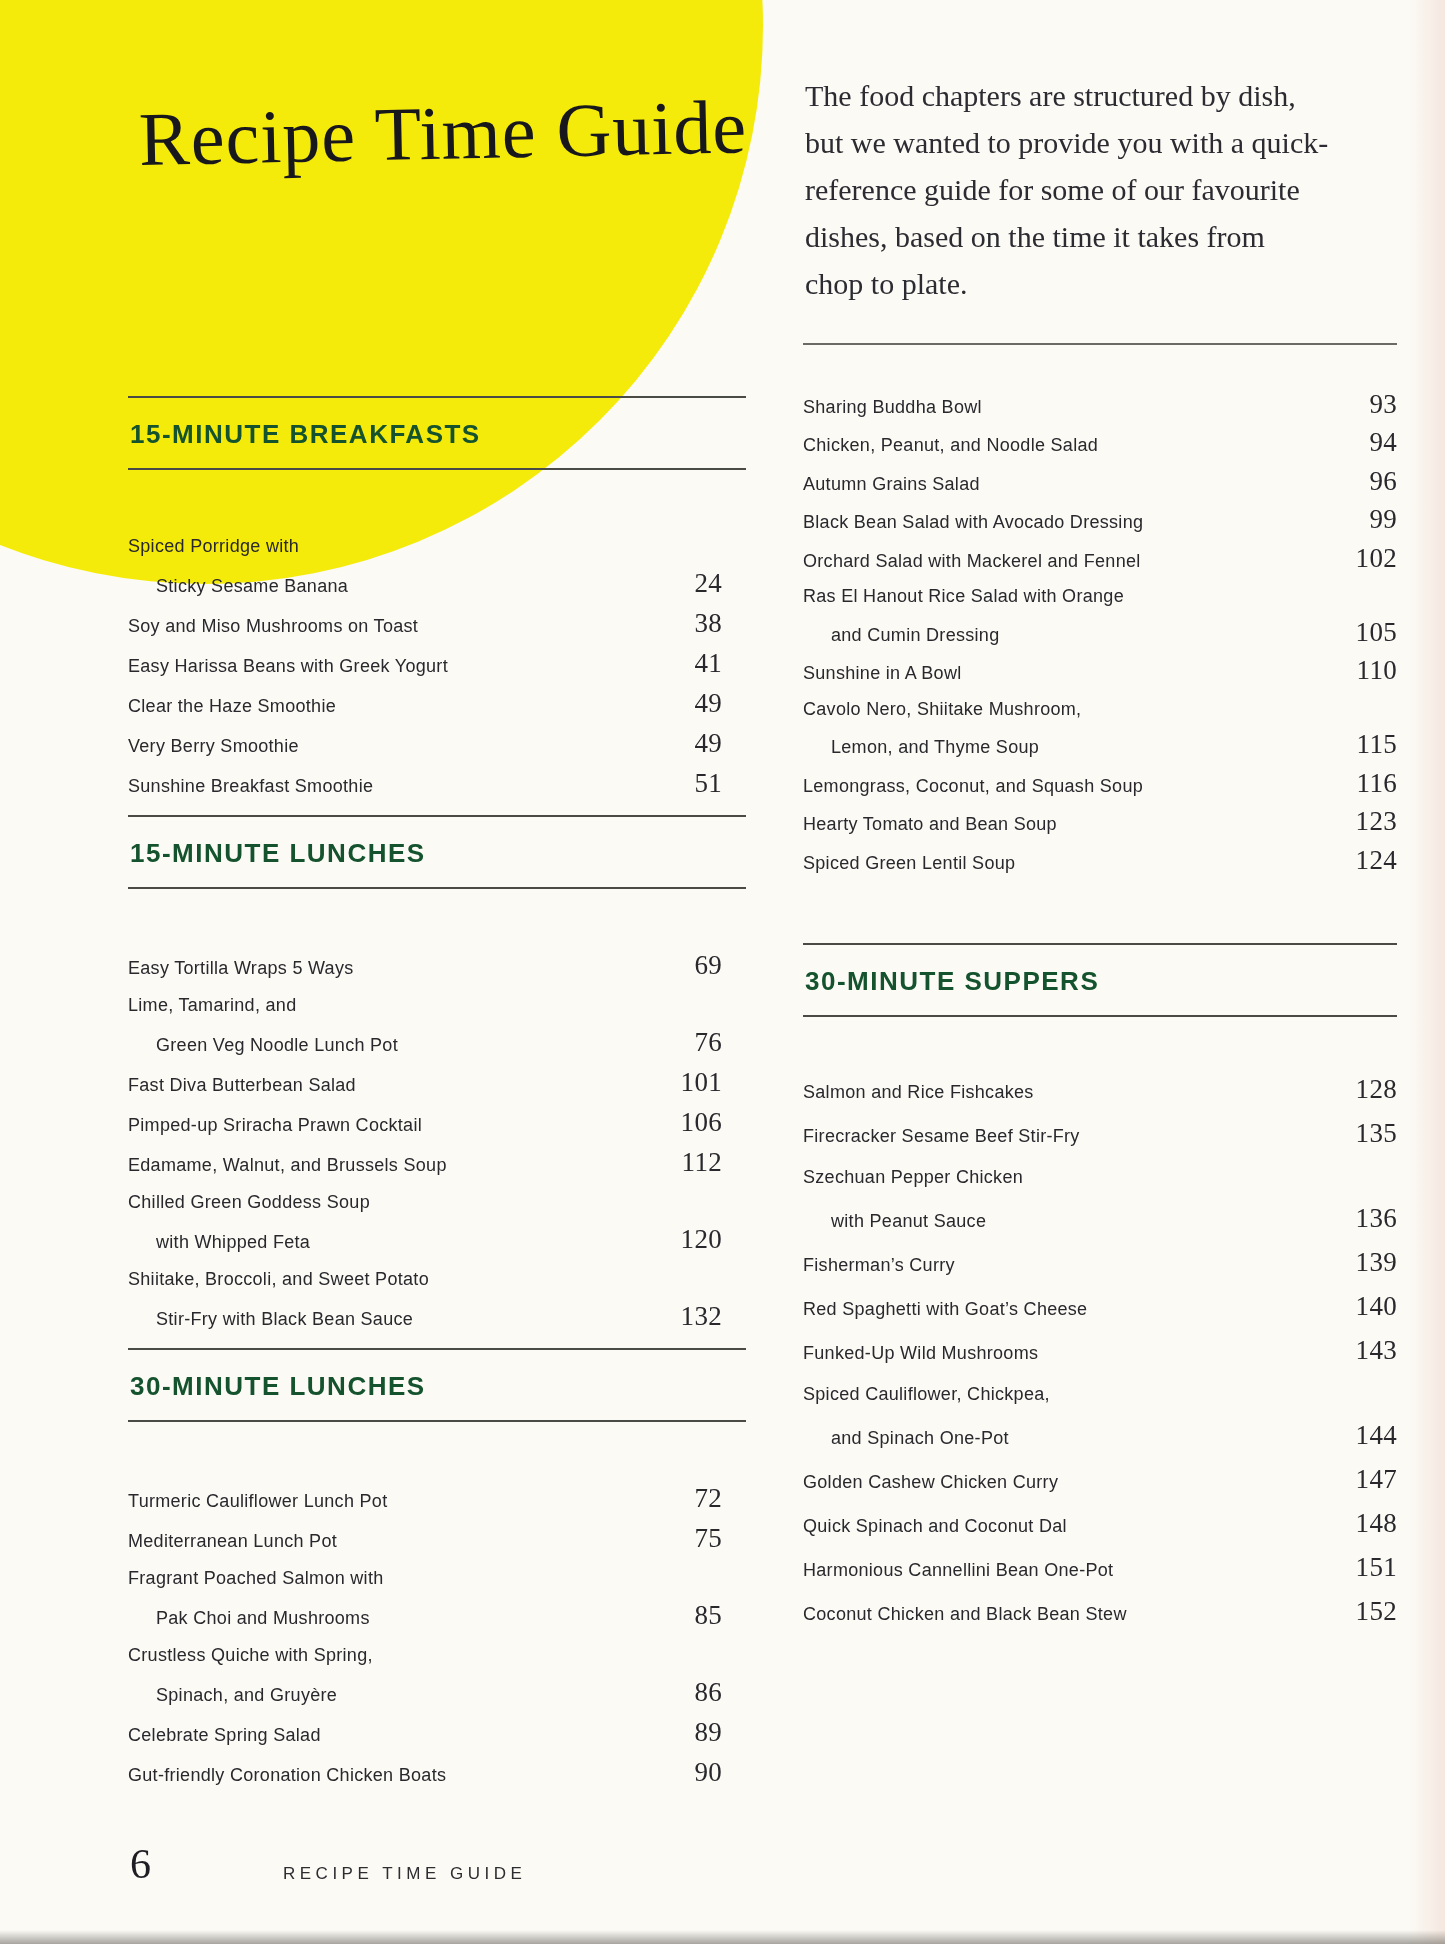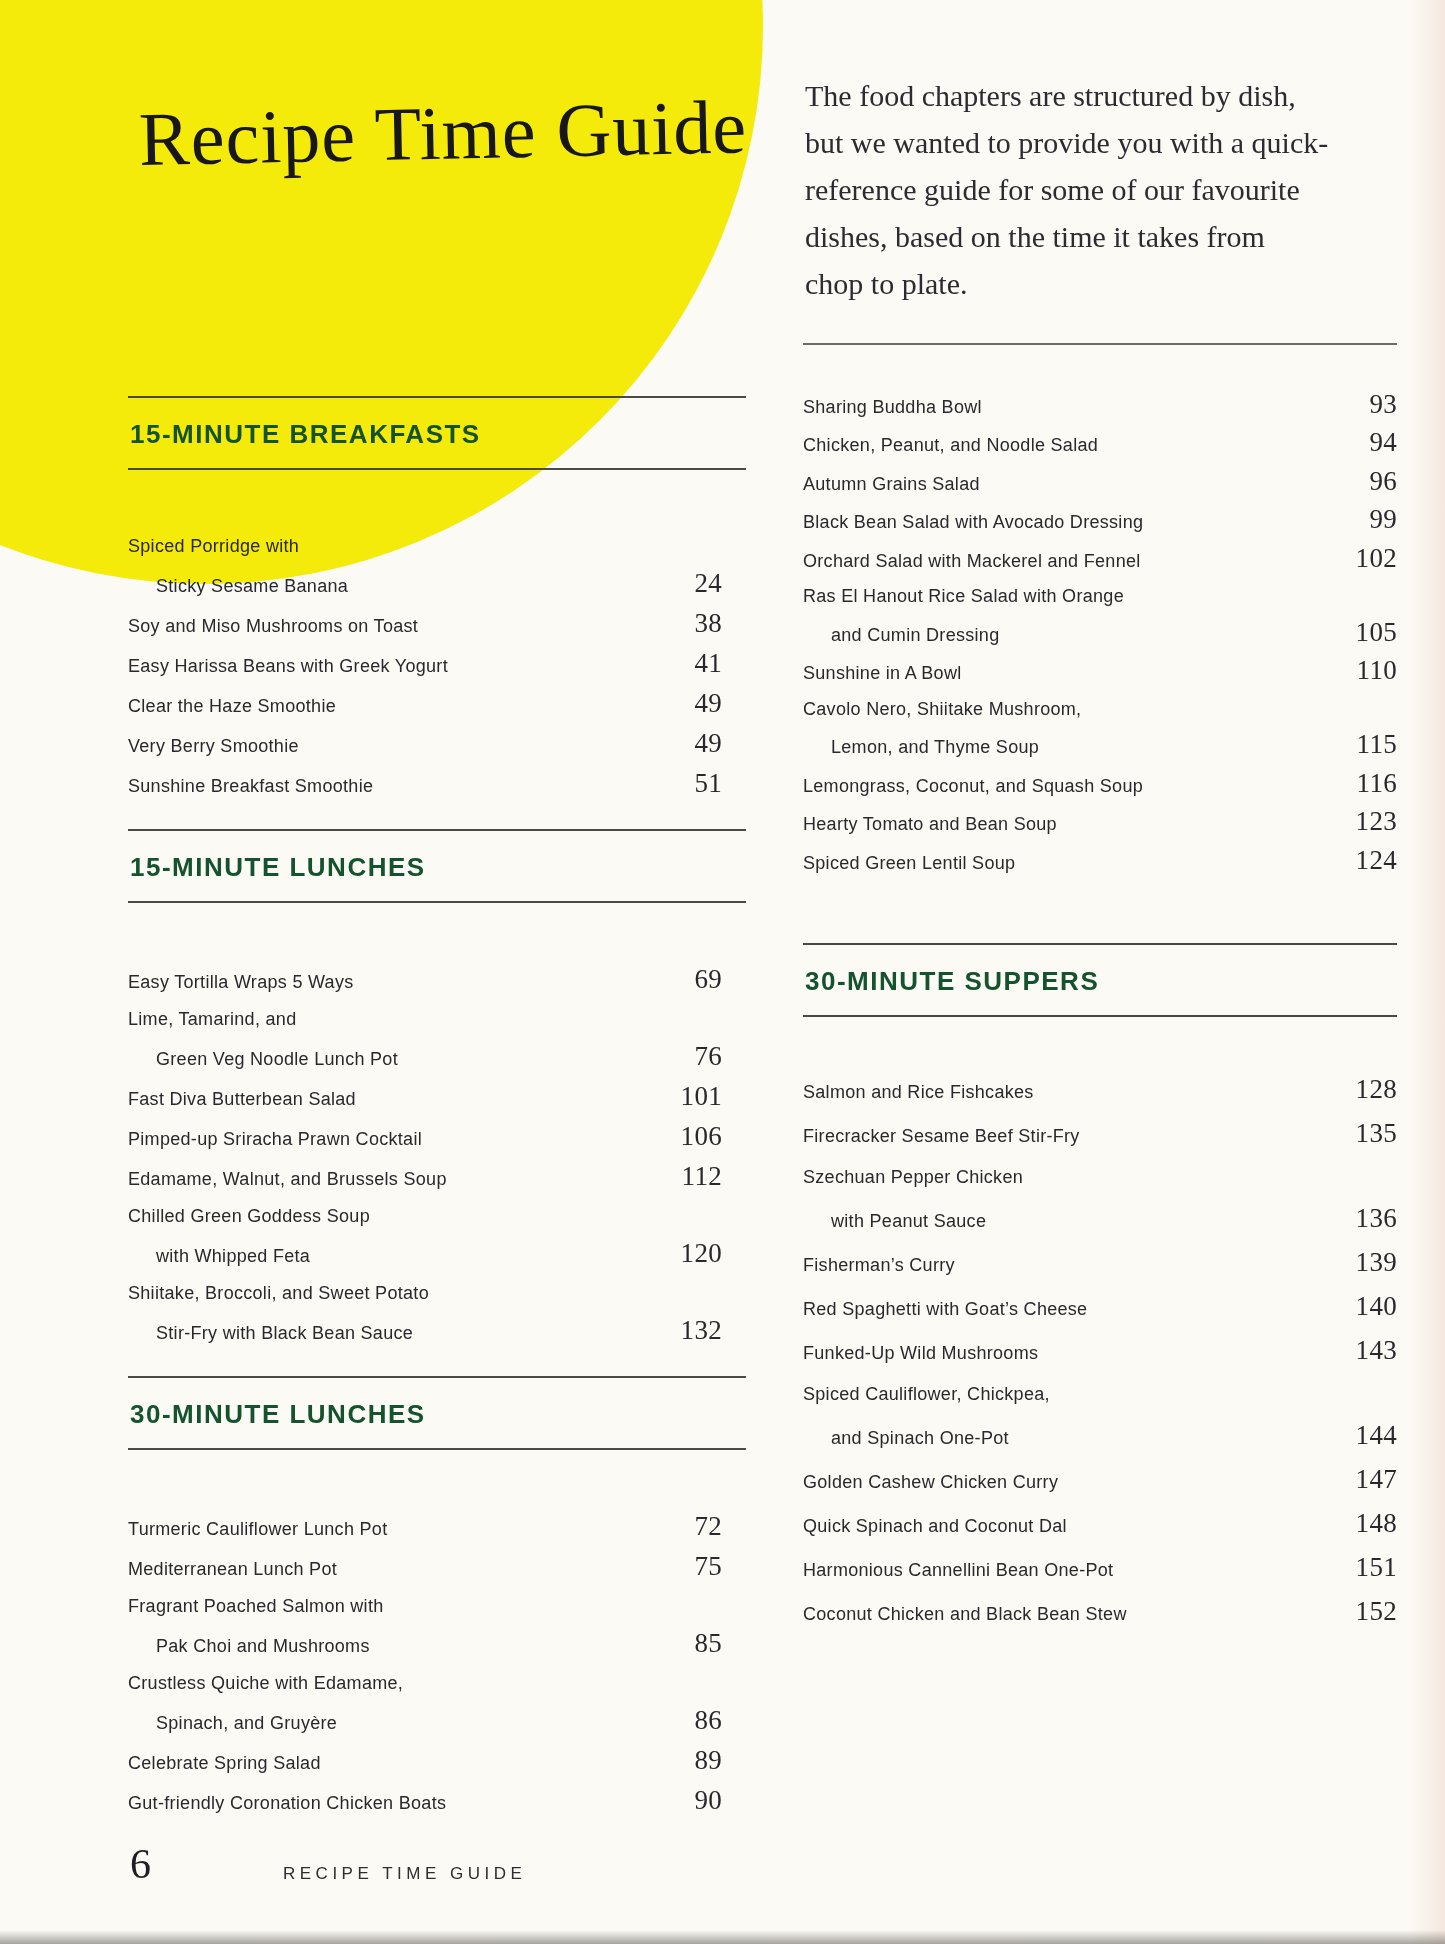--- a/index.html
+++ b/index.html
@@ -32,21 +32,21 @@
   .col-right { left:803px; top:343px; width:594px; }
 
   .rule { height:2px; background:#4a4a46; }
   .section-heading {
     font-size:26px; font-weight:700; letter-spacing:1.5px;
     color:#14532d; line-height:40px; padding:16px 0 14px 2px;
     white-space:nowrap;
   }
   .rows { padding-top:52px; line-height:37px; }
   [data-column="left"] .rows { padding-top:58px; }
-  [data-column="left"] .section + .section { margin-top:24px; }
+  [data-column="left"] .section + .section { margin-top:10px; }
   [data-column="right"] .section + .section { margin-top:62px; }
   [data-column="right"] .section:nth-child(1) .rows { line-height:35.5px; }
   [data-column="right"] .section:nth-child(2) .rows { line-height:41px; }
   .continuation .rule-top { height:1.5px; background:#6b6b65; }
   .continuation .rows { padding-top:42px; }
 
   .row { display:flex; justify-content:space-between; align-items:baseline; white-space:nowrap; }
   .recipe-name { font-size:18px; letter-spacing:0.3px; color:#28282d; }
   .row.indent .recipe-name { padding-left:28px; }
   .recipe-page { font-size:27px; letter-spacing:0.3px; color:#28282d; padding-left:10px;font-family:Liberation Serif, serif; }
@@ -214,21 +214,21 @@
     <span class="recipe-name">Fragrant Poached Salmon with</span>
     <span class="recipe-page"></span>
   </div>
 
   <div class="row indent">
     <span class="recipe-name">Pak Choi and Mushrooms</span>
     <span class="recipe-page">85</span>
   </div>
 
   <div class="row">
-    <span class="recipe-name">Crustless Quiche with Edamame,</span>
+    <span class="recipe-name">Crustless Quiche with Spring,</span>
     <span class="recipe-page"></span>
   </div>
 
   <div class="row indent">
     <span class="recipe-name">Spinach, and Gruyère</span>
     <span class="recipe-page">86</span>
   </div>
 
   <div class="row">
     <span class="recipe-name">Celebrate Spring Salad</span>

